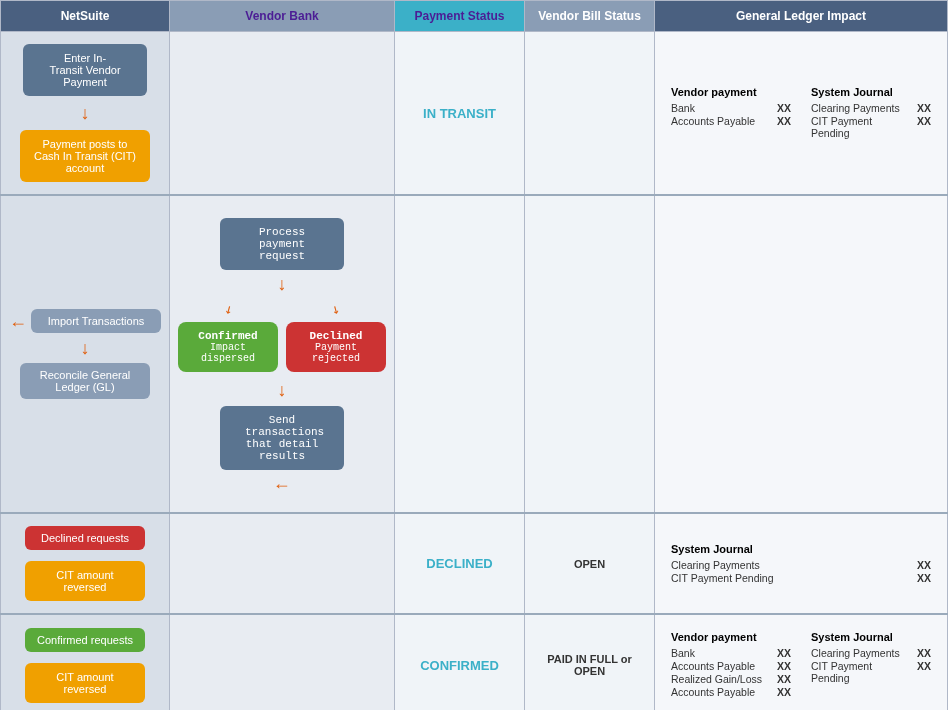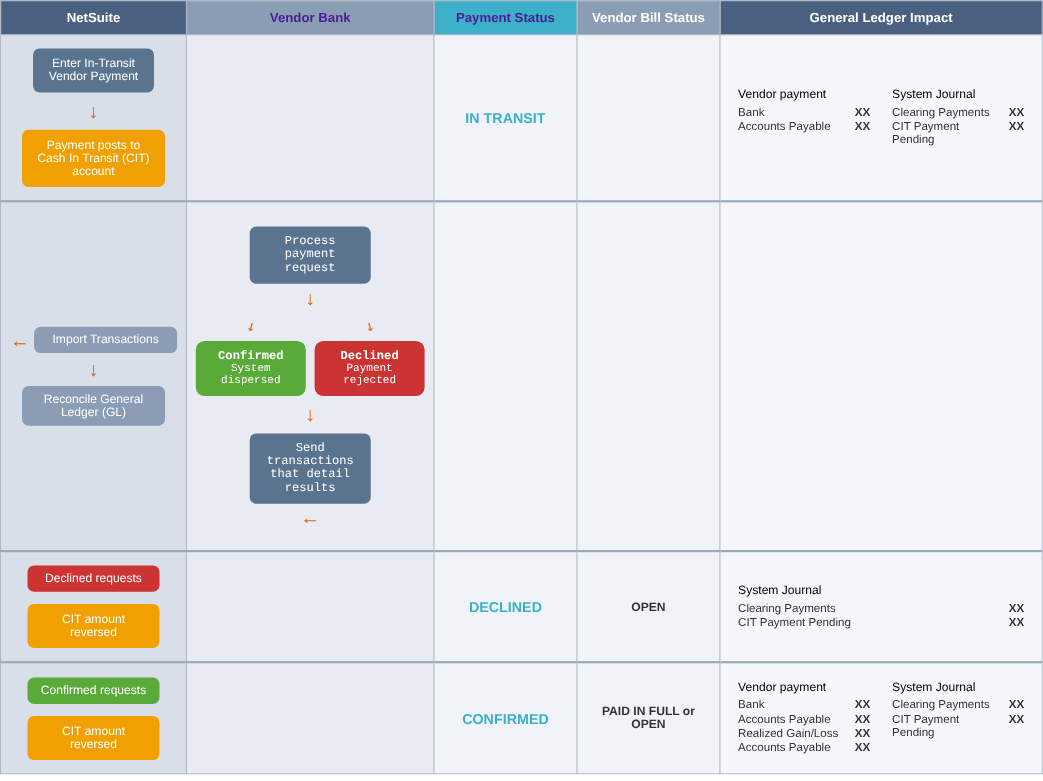--- a/index.html
+++ b/index.html
@@ -37,24 +37,24 @@
     .col-vendor-bank { background: #e8ecf2; width: 175px; vertical-align: middle; }
     .col-payment-status { background: #f0f4f8; width: 130px; text-align: center; }
     .col-vendor-bill { background: #f0f4f8; width: 130px; text-align: center; }
     .col-gl { background: #f5f7fa; }
 
     
     .box-blue-dark {
       background: #5a7490;
       color: #fff;
       border-radius: 6px;
-      padding: 8px 8px;
-      text-align: center;
-      margin: 4px auto;
-      width: 110px;
+      padding: 8px 25px;
+      text-align: center;
+      margin: 4px auto;
+      width: 124px;
       font-size: 11px;
     }
     .box-orange {
       background: #f0a000;
       color: #fff;
       border-radius: 6px;
       padding: 8px 10px;
       text-align: center;
       margin: 4px auto;
       width: 130px;
@@ -112,21 +112,21 @@
     .vendor-bill-label {
       font-weight: bold;
       font-size: 11px;
       text-align: center;
       color: #333;
     }
 
     
     .gl-section { display: flex; gap: 20px; padding: 8px; }
     .gl-col { flex: 1; }
-    .gl-title { font-weight: normal; font-size: 11px; margin-bottom: 4px; }
+    .gl-title { font-weight: bold; font-size: 11px; margin-bottom: 4px; }
     .gl-row { display: flex; justify-content: space-between; font-size: 10.5px; margin: 1px 0; }
     .gl-label { color: #333; }
     .gl-xx { color: #333; font-weight: bold; margin-left: 4px; }
 
     
     .arrow-down {
       text-align: center;
       font-size: 18px;
       color: #e06010;
       line-height: 1;
@@ -276,21 +276,21 @@
         <div class="vendor-bank-middle">
           <div class="box-blue-dark">Process payment request</div>
           <div class="arrow-down">↓</div>
           <div class="confirmed-declined-row">
             <div style="display:flex;flex-direction:column;align-items:center;">
               <div style="display:flex;align-items:center;">
                 <div class="arrow-down" style="transform:rotate(-30deg);font-size:14px;">↙</div>
               </div>
               <div class="box-green">
                 <div>Confirmed</div>
-                <div class="sub-label">System dispersed</div>
+                <div class="sub-label">Impact dispersed</div>
               </div>
             </div>
             <div style="display:flex;flex-direction:column;align-items:center;">
               <div class="arrow-down" style="transform:rotate(30deg);font-size:14px;">↘</div>
               <div class="box-red">
                 <div>Declined</div>
                 <div class="sub-label">Payment rejected</div>
               </div>
             </div>
           </div>

